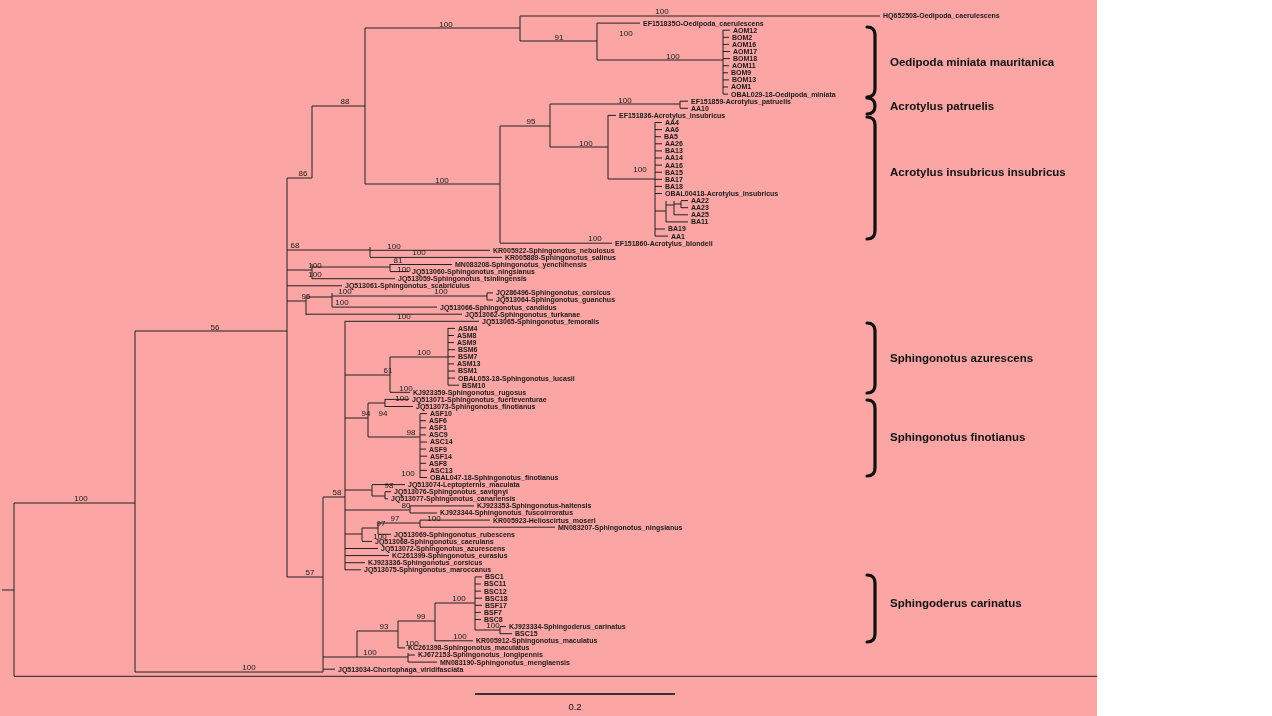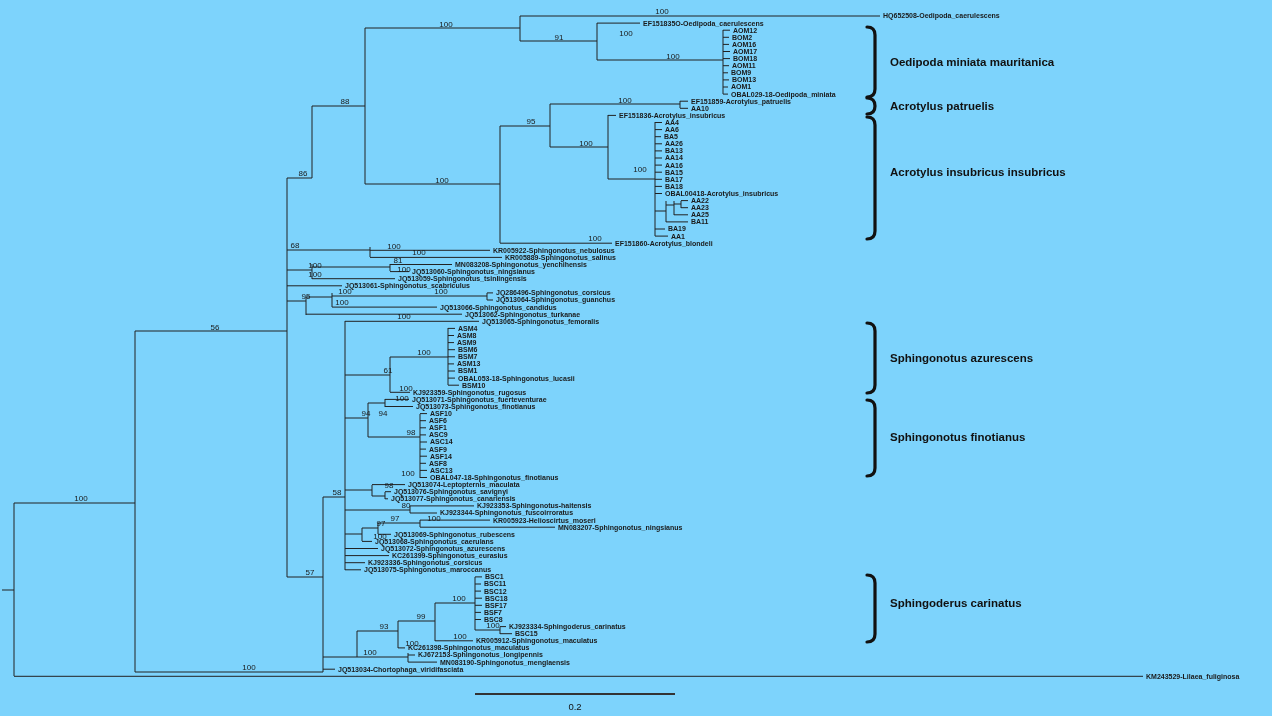--- a/index.html
+++ b/index.html
@@ -1,16 +1,16 @@
 <!DOCTYPE html>
 <html><head>
 <meta charset="utf-8">
 <style>
   html,body{margin:0;padding:0;background:#ffffff;}
-  #stage{position:relative;width:1272px;height:716px;background:#7dd3fc;overflow:hidden;
+  #stage{position:relative;width:1097px;height:716px;background:#fca5a5;overflow:hidden;
          font-family:"Liberation Sans", sans-serif;}
   svg{position:absolute;left:0;top:0;}
   .branch{stroke:#222222;stroke-width:1;fill:none;}
   .tip-label{font-family:"Liberation Sans",sans-serif;font-weight:bold;font-size:7px;fill:#1a1a1a;}
   .boot{font-family:"Liberation Sans",sans-serif;font-size:8px;fill:#1a1a1a;text-anchor:middle;}
   .bracket{stroke:#111111;stroke-width:3.2;fill:none;stroke-linecap:round;}
   .clade-label{font-family:"Liberation Sans",sans-serif;font-weight:bold;font-size:11.5px;fill:#111111;}
   .scale-line{stroke:#333333;stroke-width:2;}
   .scale-text{font-family:"Liberation Sans",sans-serif;font-size:9.5px;fill:#111111;text-anchor:middle;}
 </style>

